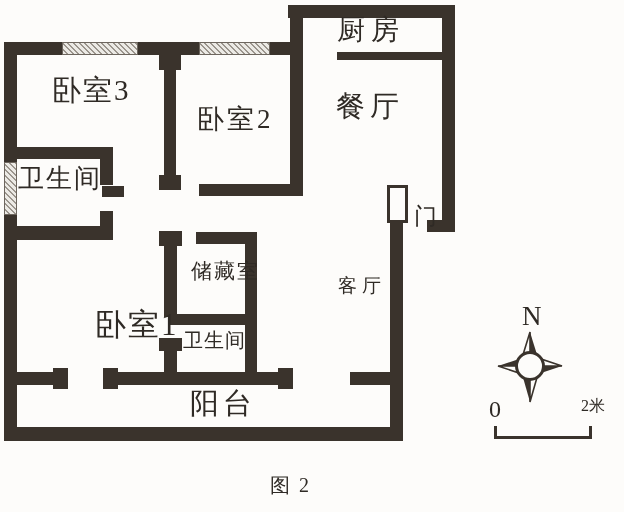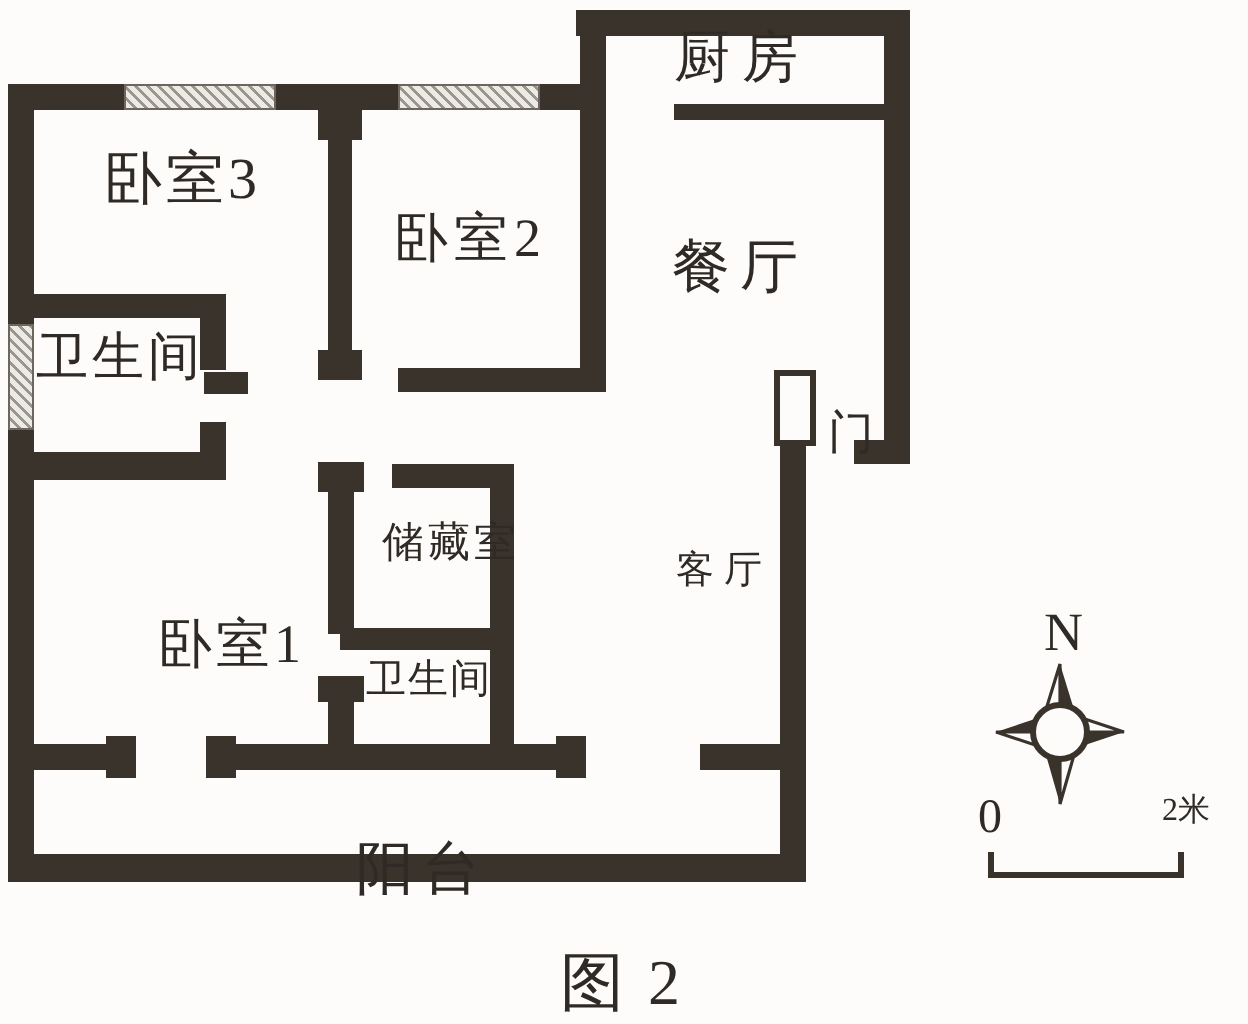--- a/index.html
+++ b/index.html
@@ -30,21 +30,21 @@
     color:var(--ink);
   }
   .scale-bracket{
     position:absolute;left:494px;top:426px;width:98px;height:13px;
     border-left:3px solid var(--wall);
     border-right:3px solid var(--wall);
     border-bottom:3px solid var(--wall);
     box-sizing:border-box;
   }
   .caption{
-    position:absolute;left:280px;top:475px;font-size:32px;line-height:1;
+    position:absolute;left:270px;top:475px;font-size:20px;line-height:1;
     letter-spacing:2px;
   }
   .compass{position:absolute;left:496px;top:330px;}
   .north-label{position:absolute;left:522px;top:303px;font-size:27px;line-height:1;}
   .scale-zero{position:absolute;left:489px;top:397px;font-size:24px;line-height:1;}
   .scale-end{position:absolute;left:581px;top:398px;font-size:16px;line-height:1;}
   .door-label{position:absolute;left:414px;top:205px;font-size:23px;line-height:1;}
 </style>
 </head>
 <body>
@@ -89,29 +89,29 @@
   <div class="wall" style="left:159px;top:338px;width:23px;height:13px;"></div>
 
   <div class="wall" style="left:17px;top:372px;width:51px;height:13px;"></div>
   <div class="wall" style="left:53px;top:368px;width:15px;height:21px;"></div>
   <div class="wall" style="left:103px;top:372px;width:190px;height:13px;"></div>
   <div class="wall" style="left:103px;top:368px;width:15px;height:21px;"></div>
   <div class="wall" style="left:278px;top:368px;width:15px;height:21px;"></div>
   <div class="wall" style="left:350px;top:372px;width:40px;height:13px;"></div>
 
   <div class="room-label" style="left:337px;top:16px;font-size:28px;letter-spacing:6px;">厨房</div>
-  <div class="room-label" style="left:336px;top:92px;font-size:29px;letter-spacing:5px;margin-top:28px;">餐厅</div>
+  <div class="room-label" style="left:336px;top:92px;font-size:29px;letter-spacing:5px;">餐厅</div>
   <div class="room-label" style="left:52px;top:76px;font-size:29px;letter-spacing:2px;">卧室3</div>
   <div class="room-label" style="left:197px;top:106px;font-size:27px;letter-spacing:3px;">卧室2</div>
   <div class="room-label" style="left:18px;top:166px;font-size:26px;letter-spacing:2px;">卫生间</div>
   <div class="room-label" style="left:191px;top:261px;font-size:21px;letter-spacing:2px;">储藏室</div>
-  <div class="room-label" style="left:79px;top:309px;font-size:27px;letter-spacing:2px;">卧室1</div>
+  <div class="room-label" style="left:95px;top:309px;font-size:31px;letter-spacing:2px;">卧室1</div>
   <div class="room-label" style="left:183px;top:330px;font-size:20px;letter-spacing:1px;">卫生间</div>
   <div class="room-label" style="left:306px;top:276px;font-size:19px;letter-spacing:5px;margin-left:32px;">客厅</div>
-  <div class="room-label" style="left:178px;top:389px;font-size:29px;letter-spacing:4px;margin-top:32px;">阳台</div>
+  <div class="room-label" style="left:190px;top:389px;font-size:29px;letter-spacing:4px;">阳台</div>
 
   <div class="door-label">门</div>
 
   <div class="north-label">N</div>
   <svg class="compass" width="68" height="74" viewBox="0 0 68 74">
 
     <polygon points="34,2 26,28 34,36" fill="#fdfcfa" stroke="#3a332c" stroke-width="1.6"></polygon>
     <polygon points="34,2 42,28 34,36" fill="#3a332c"></polygon>
 
     <polygon points="66,36 42,28 34,36" fill="#fdfcfa" stroke="#3a332c" stroke-width="1.6"></polygon>

